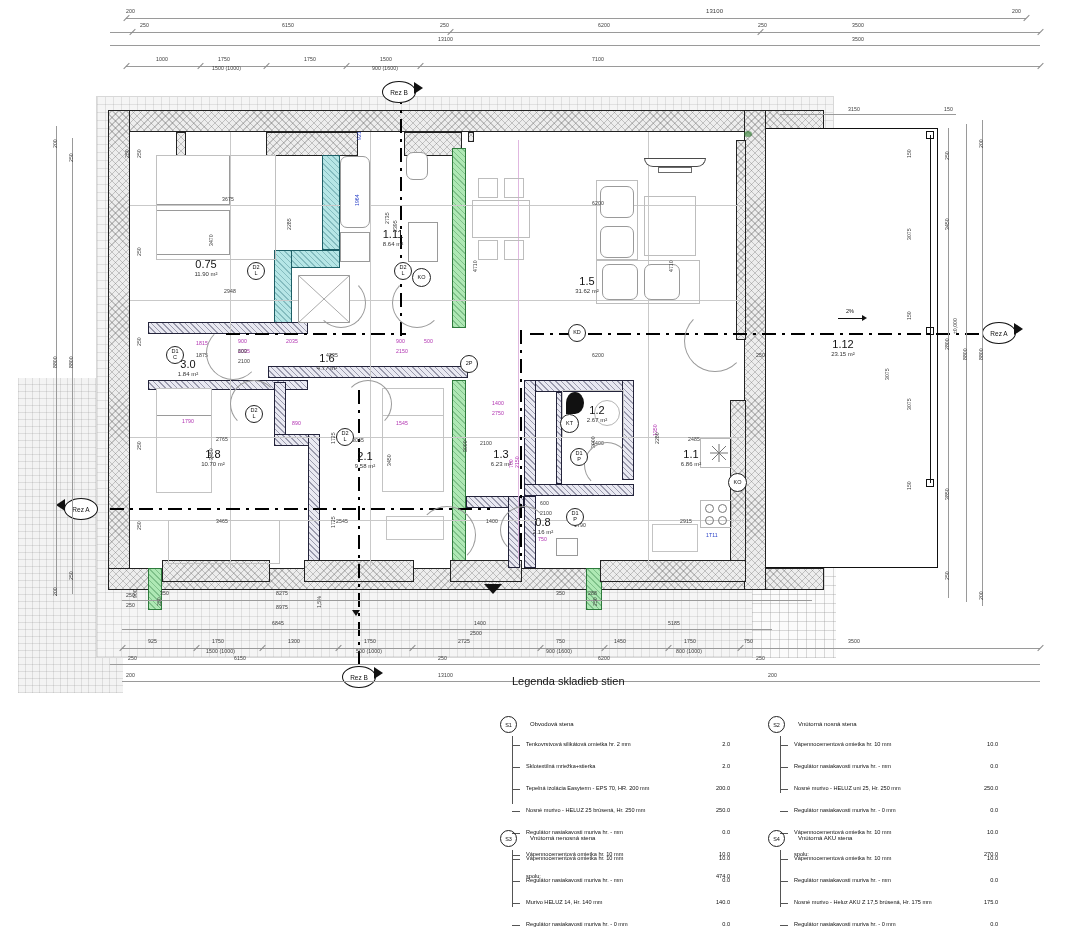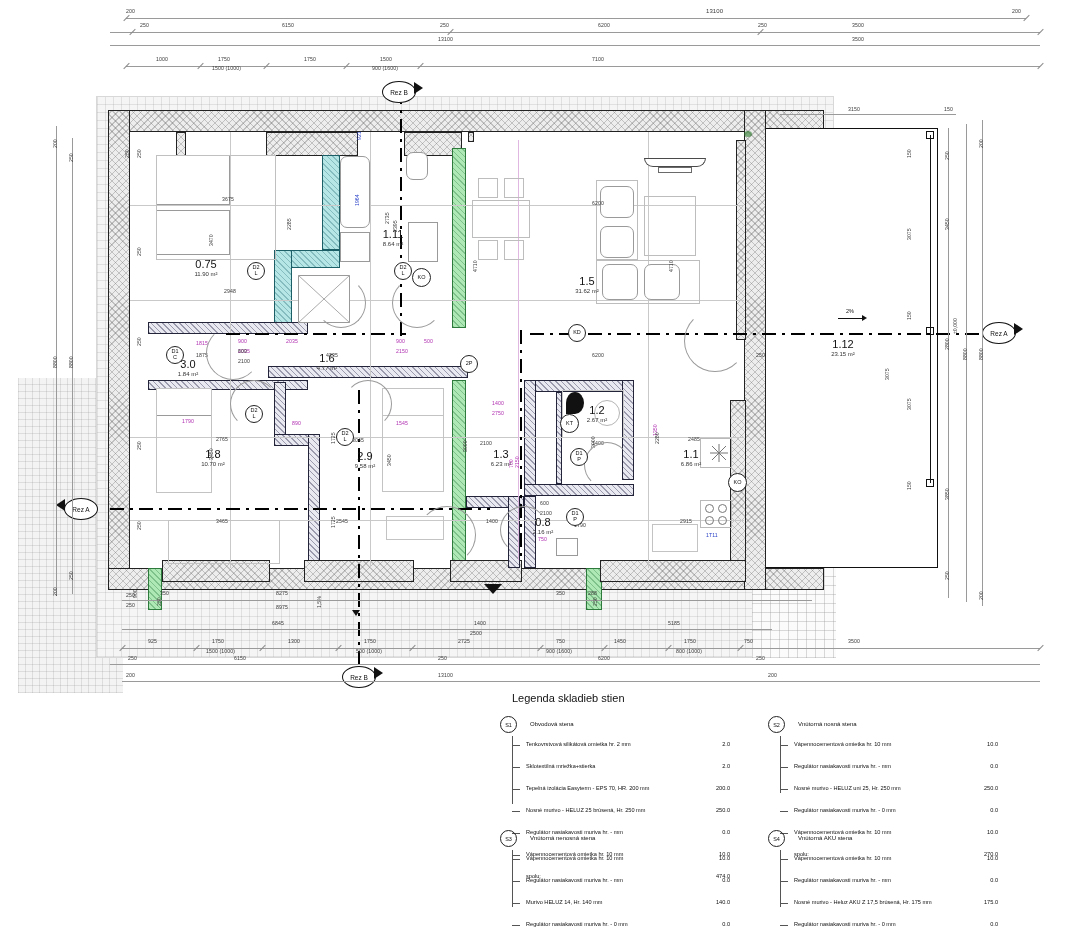--- a/index.html
+++ b/index.html
@@ -130,21 +130,21 @@
 
   
   .door-arc {
     border: 1px solid #8e8e8e;
     border-radius: 50%;
     background: transparent;
   }
 
   
   #legend-title {
-    left: 512px; top: 692px;
+    left: 512px; top: 675px;
     font-size: 11px; color: #111;
   }
   .lg-block { position: absolute; }
   .lg-code {
     width: 17px; height: 17px; border: 1px solid #222;
     border-radius: 50%; display: flex; align-items: center;
     justify-content: center; font-size: 5.5px; color: #111;
   }
   .lg-name { font-size: 6px; color: #111; }
   .lg-row { position: relative; height: 11px; }
@@ -314,21 +314,21 @@
   </div>
   <div class="abs dimtxt" style="left:216px;top:436px;">2765</div>
   <div class="abs dimtxt-v" style="left:208px;top:460px;">3450</div>
   <div class="abs dimtxt" style="left:216px;top:518px;">3465</div>
   <div class="abs dimtxt dimtxt-pink" style="left:182px;top:418px;">1790</div>
 
   <div class="abs thin" style="left:382px;top:388px;width:62px;height:28px;border:1px solid #c3c3c3;background:transparent;"></div>
   <div class="abs thin" style="left:382px;top:388px;width:62px;height:104px;border:1px solid #c3c3c3;background:transparent;"></div>
   <div class="abs thin" style="left:386px;top:516px;width:58px;height:24px;border:1px solid #c3c3c3;background:transparent;"></div>
   <div class="abs room-lab" style="left:330px;top:450px;width:70px;">
-    <div class="room-num">2.9</div>
+    <div class="room-num">2.1</div>
     <div class="room-area">9.58 m²</div>
   </div>
   <div class="abs dimtxt" style="left:352px;top:437px;">3045</div>
   <div class="abs dimtxt-v" style="left:386px;top:466px;">3450</div>
   <div class="abs dimtxt" style="left:336px;top:518px;">2545</div>
   <div class="abs dimtxt dimtxt-pink" style="left:292px;top:420px;">890</div>
   <div class="abs dimtxt dimtxt-pink" style="left:396px;top:420px;">1545</div>
   <div class="abs dimtxt-v" style="left:330px;top:444px;">1725</div>
   <div class="abs dimtxt-v" style="left:330px;top:528px;">1725</div>
 

